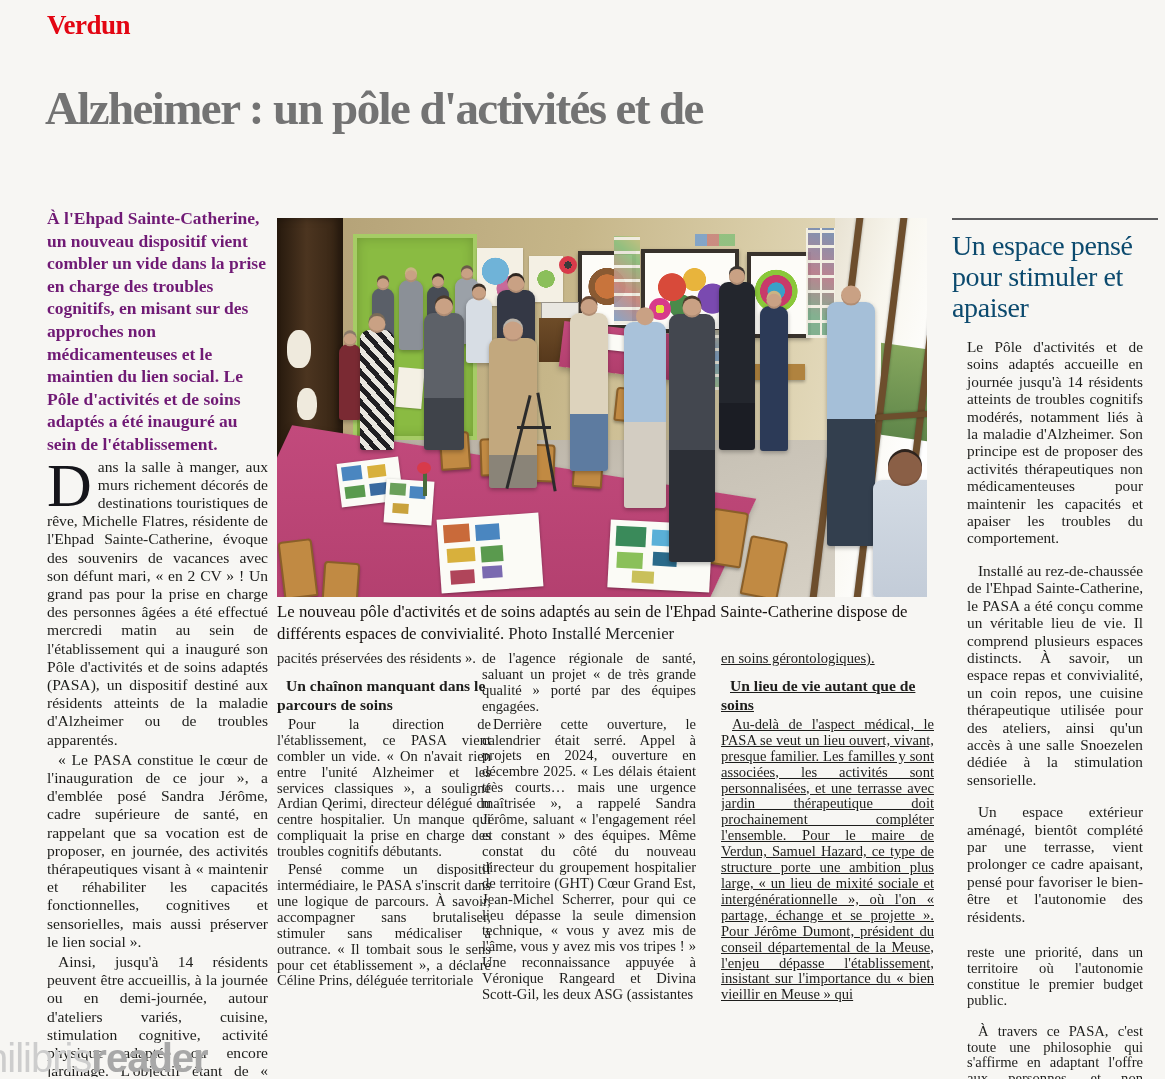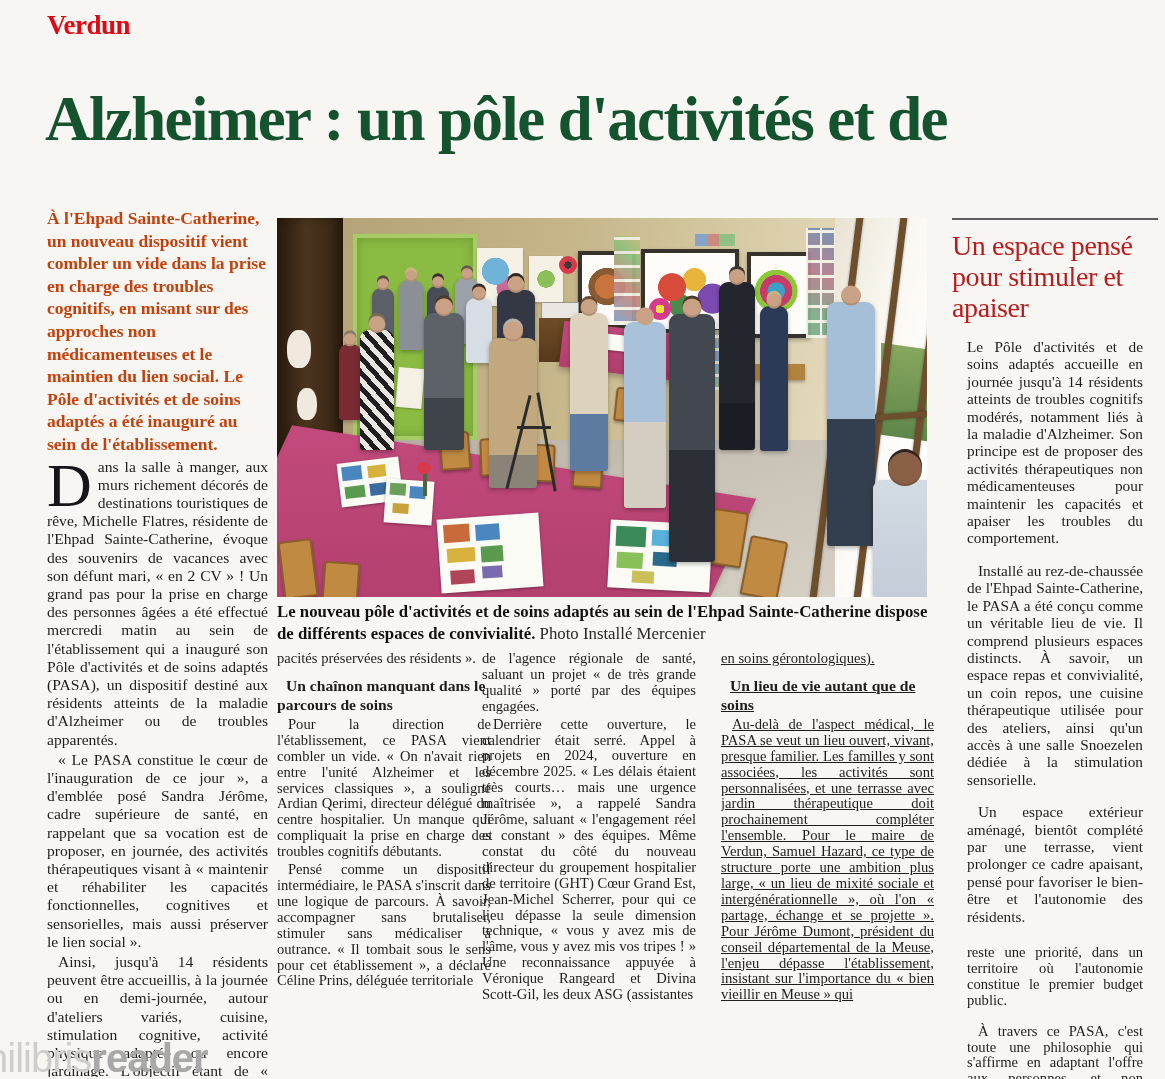--- a/index.html
+++ b/index.html
@@ -1,26 +1,26 @@
 <!DOCTYPE html>
 <html lang="fr"><head>
 <meta charset="utf-8">
 <style>
   html,body{margin:0;padding:0;}
   body{width:1165px;height:1079px;overflow:hidden;background:#fdfdfc;}
   .page{position:relative;width:1165px;height:1079px;background:#f7f6f3;font-family:"Liberation Serif","DejaVu Serif",serif;color:#1d1d1b;}
   
   .kicker{position:absolute;left:47px;top:10px;font-size:27px;font-weight:bold;color:#e30613;letter-spacing:-0.5px;}
-  .headline{position:absolute;left:45px;top:46px;width:1120px;font-size:63px;line-height:62px;font-weight:bold;color:#14532d;letter-spacing:-1.6px;}
+  .headline{position:absolute;left:45px;top:46px;width:1120px;font-size:47px;line-height:62px;font-weight:bold;color:#737373;letter-spacing:-1.6px;}
   .headline .hl{display:block;white-space:nowrap;}
   
   .col{position:absolute;text-align:justify;}
   .col p{margin:0 0 2px 0;}
   .col1{left:47px;top:207px;width:221px;height:870px;overflow:hidden;}
-  .lede{font-size:17.5px;line-height:22.6px;font-weight:bold;color:#c2410c;text-align:left;margin:0 0 10px 0;}
+  .lede{font-size:17.5px;line-height:22.6px;font-weight:bold;color:#701a75;text-align:left;margin:0 0 10px 0;}
   .body1{font-size:15.6px;line-height:18.2px;}
   .bodyS{font-size:14.6px;line-height:15.9px;}
   .col2{left:277px;top:651px;width:214px;height:420px;overflow:hidden;}
   .col3{left:482px;top:651px;width:214px;height:420px;overflow:hidden;}
   .col4{left:721px;top:651px;width:213px;height:420px;overflow:hidden;text-decoration:underline;}
   .indent{text-indent:11px;}
   .subhead{font-weight:bold;font-size:15.6px;line-height:19px;margin:9px 0 3px 0;text-align:left;text-indent:9px;}
   .dropcap{float:left;font-size:62px;line-height:50px;padding:2px 6px 0 0;font-weight:normal;color:#15151a;}
   
   .photo{position:absolute;left:277px;top:218px;width:650px;height:379px;overflow:hidden;background:linear-gradient(100deg,#b19e74 0%,#c6b689 42%,#d9cda8 68%,#efe8d4 100%);}
@@ -37,26 +37,26 @@
   .ph-garden{background:linear-gradient(#86a75e,#5f864a);}
   .ph-dresser{left:262px;top:100px;width:42px;height:44px;background:linear-gradient(#6e4c28,#57391c);}
   .ph-micro{left:264px;top:84px;width:36px;height:18px;background:#e9e7e1;border:1px solid #9a958c;}
   .ph-table{background:linear-gradient(170deg,#c24a7c 0%,#b23f6e 70%,#9c3560 100%);box-shadow:0 3px 6px rgba(0,0,0,.25);}
   .ph-sheet{background-color:#fbfbf6;background-repeat:no-repeat;box-shadow:0 1px 3px rgba(0,0,0,.35);}
   .ph-chair{background:#c18a43;border:2px solid #8a5f29;border-radius:4px 4px 2px 2px;box-shadow:0 2px 3px rgba(0,0,0,.3);}
   .pp{border-radius:9px 9px 3px 3px;box-shadow:0 2px 4px rgba(0,0,0,.28);}
   .pp::before{content:"";position:absolute;left:50%;top:0;transform:translate(-50%,-82%);width:var(--hd,16px);height:var(--hd,16px);border-radius:50%;background:var(--skin,#c9a184);box-shadow:inset 0 -2px 0 rgba(0,0,0,.12), 0 -3px 0 var(--hair,transparent);}
   
   .caption{position:absolute;left:277px;top:601px;width:656px;font-size:16.8px;line-height:22px;color:#15100e;text-align:left;}
-  .caption .cb{font-weight:bold;text-align:center;}
+  .caption .cb{font-weight:normal;text-align:center;}
   .caption .cc{font-weight:normal;color:#262626;}
   
   .rail{position:absolute;left:952px;top:218px;width:206px;height:861px;overflow:hidden;text-align:justify;}
   .rail-rule{border:0;border-top:2px solid #5c5c5e;margin:0 0 10px 0;}
-  .rail-title{font-size:28px;line-height:31px;font-weight:normal;color:#b91c1c;text-align:left;margin:0 0 12px 0;letter-spacing:-0.4px;}
+  .rail-title{font-size:28px;line-height:31px;font-weight:normal;color:#0c4a6e;text-align:left;margin:0 0 12px 0;letter-spacing:-0.4px;}
   .rail p{margin:15px;}
   .railbody{font-size:15.3px;line-height:17.4px;}
   .cont{margin-top:20px;}
   .byline{margin-top:10px;font-weight:bold;font-size:15.5px;text-align:left;}
   .byline .bl-bullet{font-size:11px;vertical-align:2px;}
   
   .watermark{position:absolute;left:-14px;top:1036px;font-family:"Liberation Sans","DejaVu Sans",sans-serif;font-size:40px;letter-spacing:-1px;}
   .wm-light{color:#cdcdcd;font-weight:400;}
   .wm-bold{color:#a8a8a8;font-weight:700;}
 </style>

